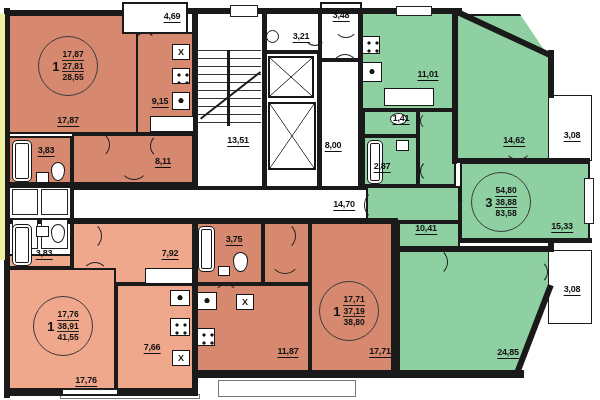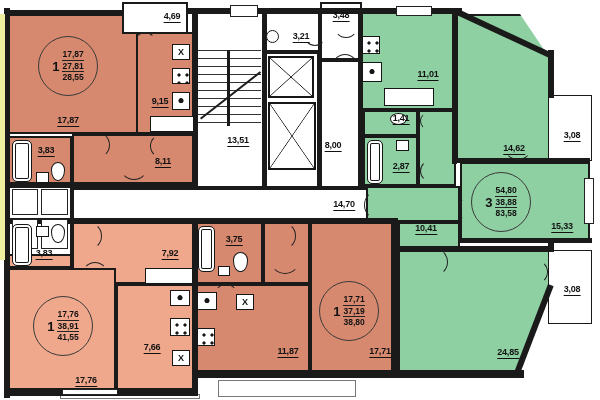--- a/index.html
+++ b/index.html
@@ -183,22 +183,22 @@
   <span class="lbl" style="left:160px;top:97px">9,15</span>
   <span class="lbl" style="left:46px;top:146px">3,83</span>
   <span class="lbl" style="left:163px;top:157px">8,11</span>
   <span class="lbl" style="left:238px;top:136px">13,51</span>
   <span class="lbl" style="left:301px;top:32px">3,21</span>
   <span class="lbl" style="left:341px;top:11px">3,48</span>
   <span class="lbl" style="left:333px;top:141px">8,00</span>
   <span class="lbl" style="left:344px;top:200px">14,70</span>
   <span class="lbl" style="left:428px;top:70px">11,01</span>
   <span class="lbl" style="left:401px;top:114px">1,41</span>
-  <span class="lbl" style="left:401px;top:162px">2,87</span>
-  <span class="lbl" style="left:514px;top:144px">14,62</span>
+  <span class="lbl" style="left:382px;top:162px">2,87</span>
+  <span class="lbl" style="left:514px;top:136px">14,62</span>
   <span class="lbl" style="left:572px;top:131px">3,08</span>
   <span class="lbl" style="left:562px;top:222px">15,33</span>
   <span class="lbl" style="left:426px;top:224px">10,41</span>
   <span class="lbl" style="left:508px;top:348px">24,85</span>
   <span class="lbl" style="left:572px;top:285px">3,08</span>
   <span class="lbl" style="left:44px;top:249px">3,83</span>
   <span class="lbl" style="left:170px;top:249px">7,92</span>
   <span class="lbl" style="left:86px;top:376px">17,76</span>
   <span class="lbl" style="left:152px;top:343px">7,66</span>
   <span class="lbl" style="left:234px;top:235px">3,75</span>

